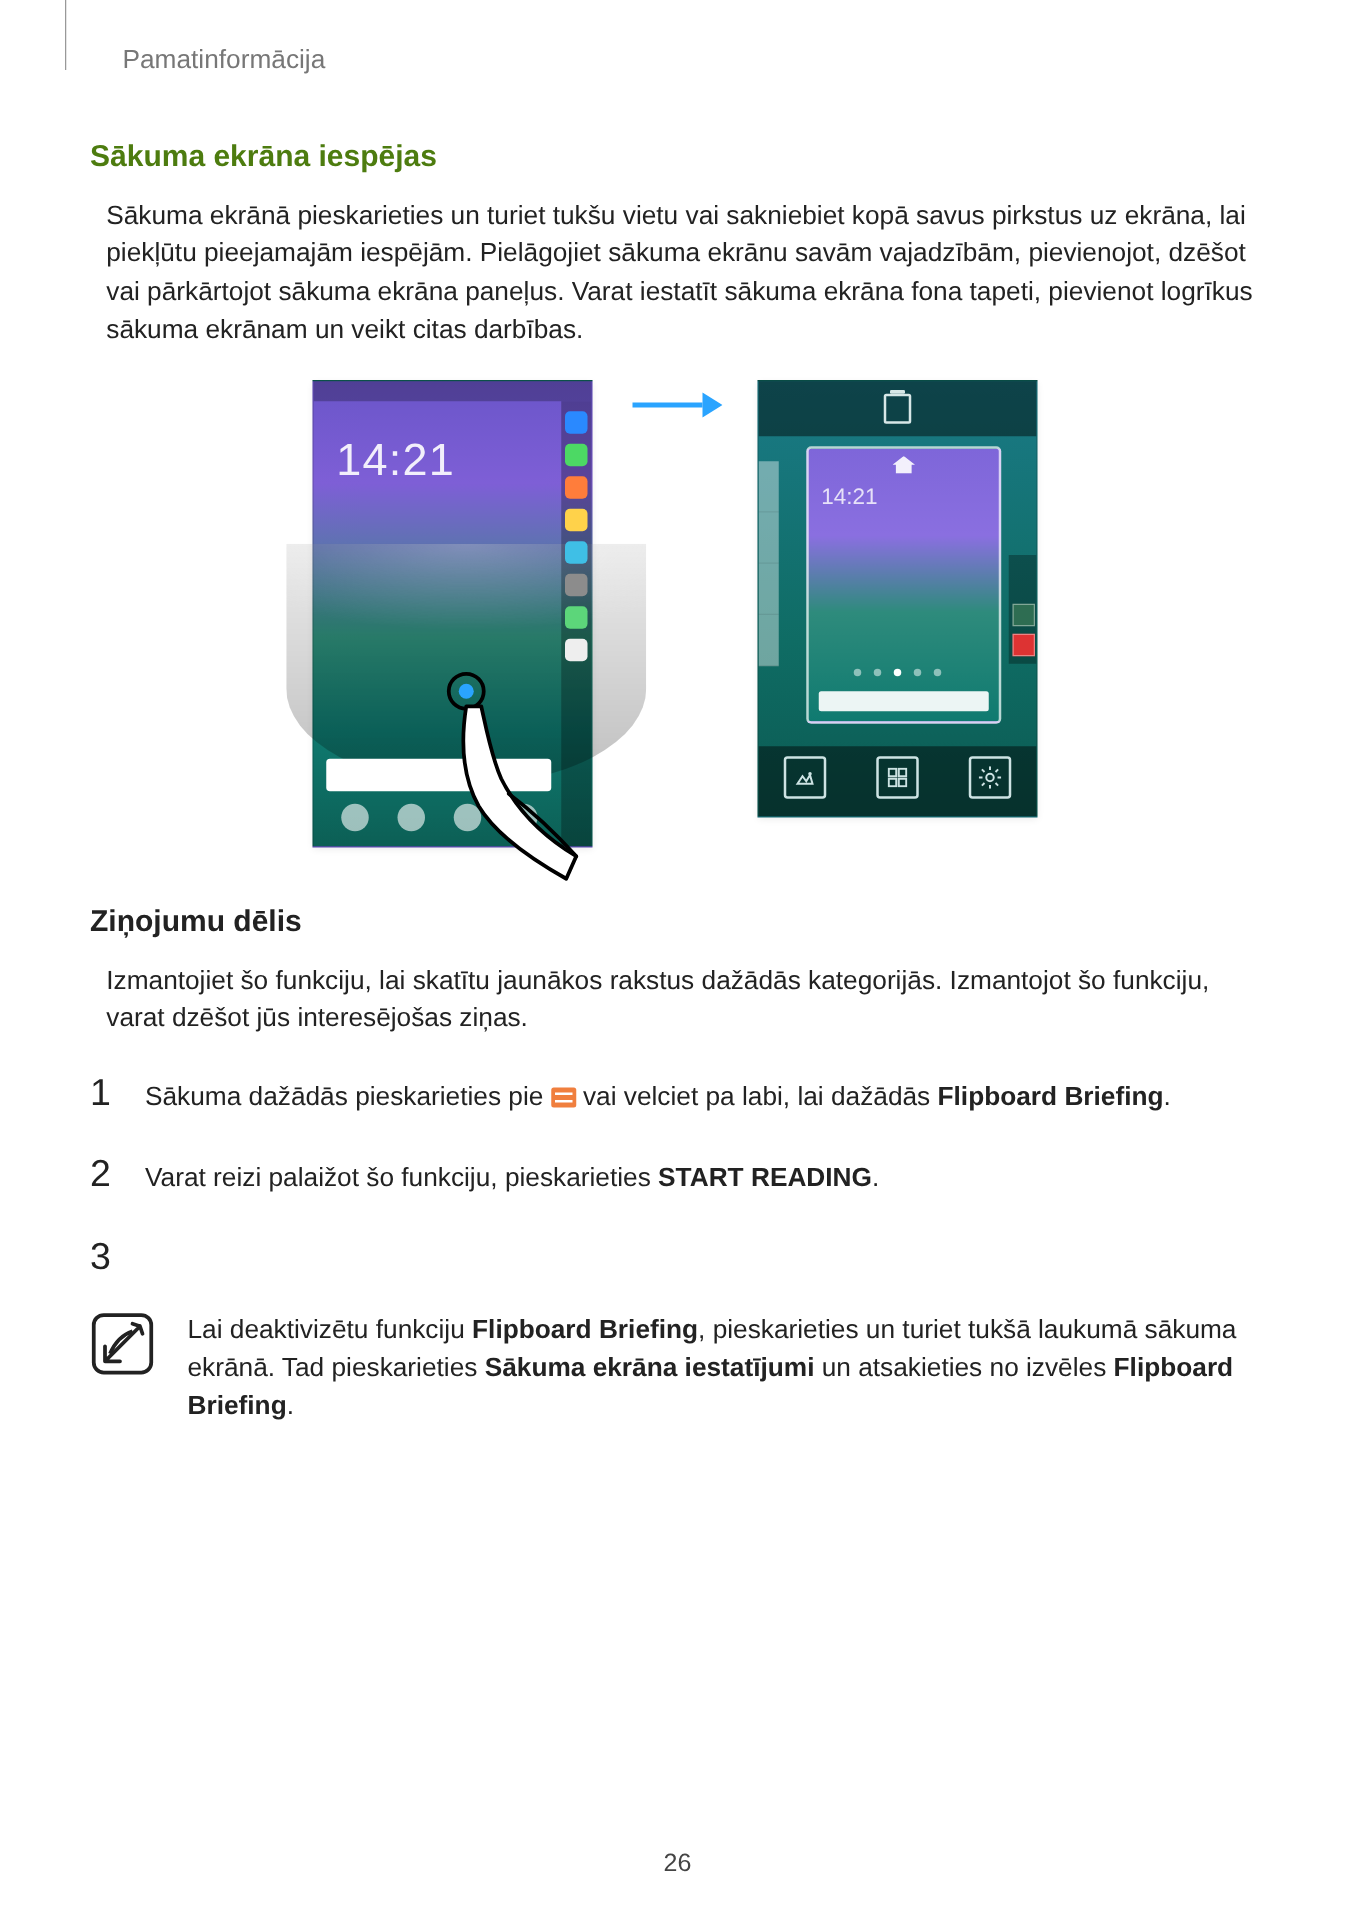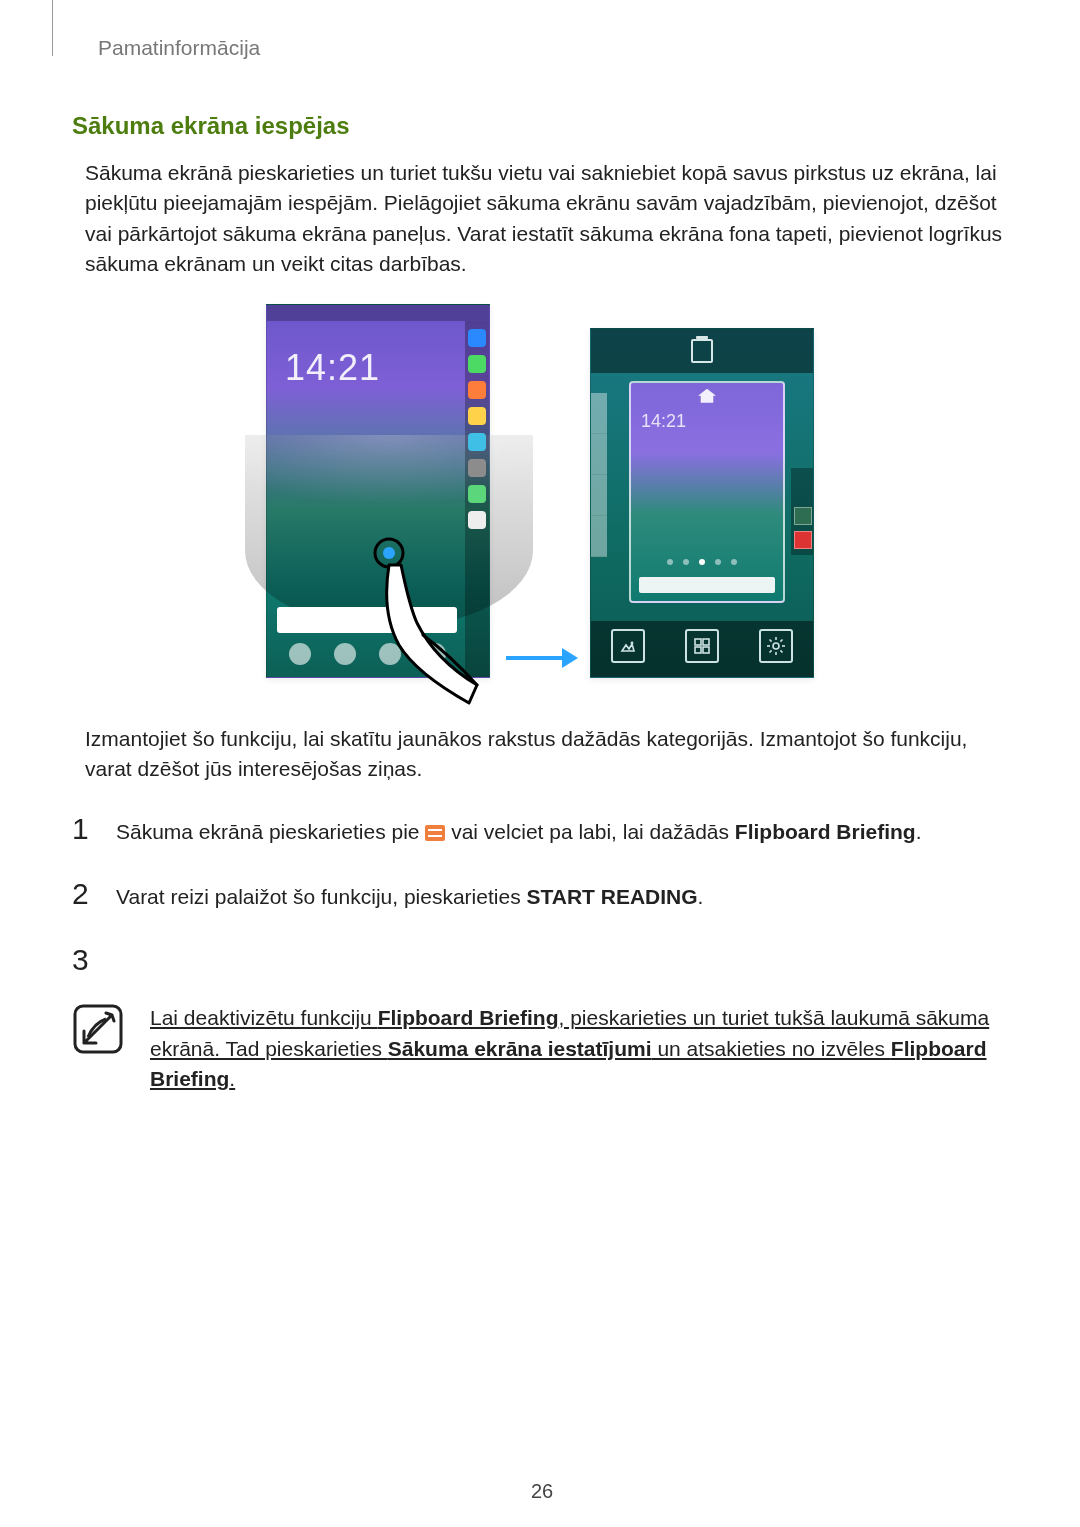--- a/index.html
+++ b/index.html
@@ -39,23 +39,23 @@
   }
   p.body {
     font-size: 21px;
     line-height: 1.45;
     margin: 0 0 22px 13px;
     color: #222;
   }
   .figure-wrap {
     display: flex;
     justify-content: center;
-    align-items: flex-end;
+    align-items: flex-start;
     margin: 24px 0 46px 0;
-    gap: 12px;
+    gap: 28px;
   }
   .phone {
     position: relative;
     border: 1px solid rgba(0,0,0,.15);
     box-shadow: 0 2px 6px rgba(0,0,0,.08);
   }
   .phone-left {
     width: 222px;
     height: 372px;
     background:
@@ -289,21 +289,20 @@
     height: 2px;
     background: #fff;
   }
   .chip-icon::before { top: 4px; }
   .chip-icon::after { bottom: 4px; }
   .note-row {
     display: flex;
     gap: 26px;
     align-items: flex-start;
     margin-top: 8px;
-    text-decoration: underline;
   }
   .note-icon {
     width: 52px; height: 52px;
     flex-shrink: 0;
   }
   .note-text {
     font-size: 21px;
     line-height: 1.45;
   }
   .bold { font-weight: bold; }
@@ -419,27 +418,28 @@
                 <line x1="13.4" y1="13.4" x2="15.5" y2="15.5"></line>
                 <line x1="15.5" y1="2.5" x2="13.4" y2="4.6"></line>
                 <line x1="4.6" y1="13.4" x2="2.5" y2="15.5"></line>
               </g>
             </svg>
         </div>
       </div>
     </div>
   </div>
 
+  <h3 class="sub2">Ziņojumu dēlis</h3>
   <p class="body">Izmantojiet šo funkciju, lai skatītu jaunākos rakstus dažādās kategorijās. Izmantojot šo funkciju, varat dzēšot jūs interesējošas ziņas.</p>
 
   <ol class="steps">
     <li>
       <span class="num">1</span>
       <span>
-        <span>Sākuma ekrānā pieskarieties pie </span>
+        <span>Sākuma dažādās pieskarieties pie </span>
         <span class="chip-icon"></span>
         <span> vai velciet pa labi, lai dažādās </span>
         <span class="bold">Flipboard Briefing</span><span>.</span>
       </span>
     </li>
     <li>
       <span class="num">2</span>
       <span>
         <span>Varat reizi palaižot šo funkciju, pieskarieties </span><span class="bold">START READING</span><span>.</span>
       </span>

